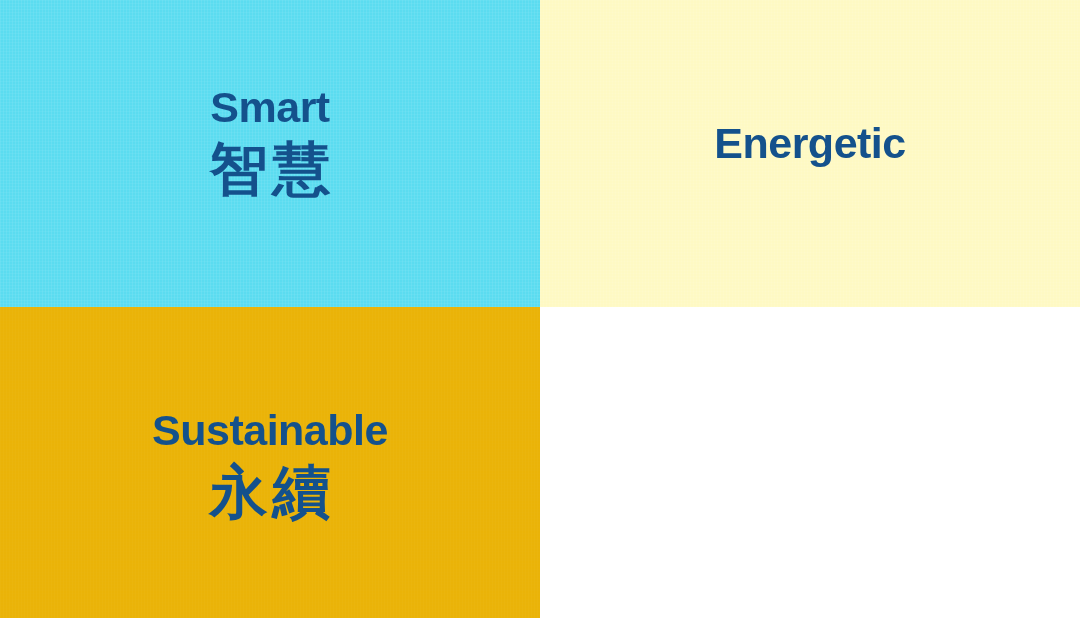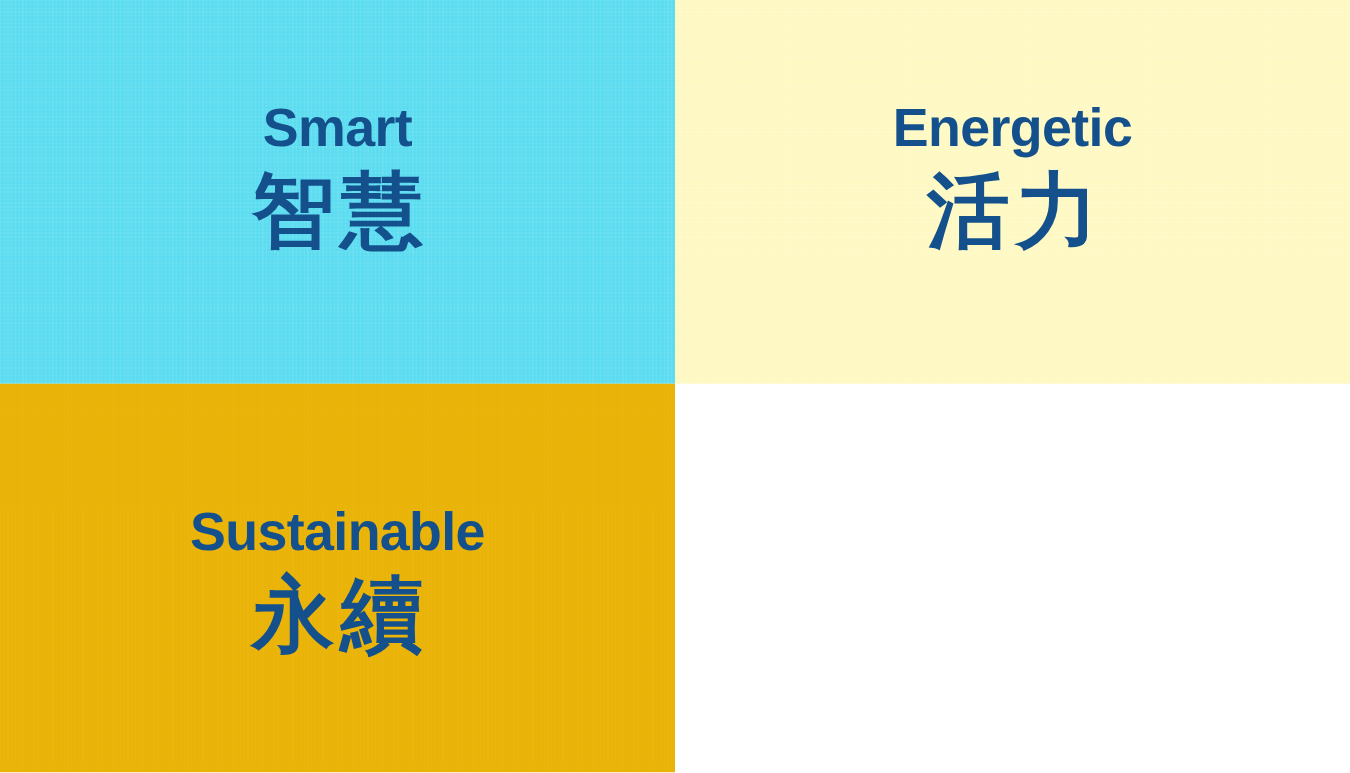--- a/index.html
+++ b/index.html
@@ -59,21 +59,21 @@
     text-align: center;
   }
   .label-en {
     font-size: 43px;
     font-weight: 700;
     letter-spacing: -0.5px;
     line-height: 1.05;
     white-space: nowrap;
   }
   .label-zh {
-    font-size: 66px;
+    font-size: 58px;
     font-weight: 700;
     letter-spacing: 5px;
     line-height: 1.12;
     margin-top: 6px;
     padding-left: 5px;
     white-space: nowrap;
   }
 
   
   .row-top .textblock { transform: translateY(-10px); }
@@ -95,21 +95,20 @@
       <div class="textblock">
         <div class="label-en" style="color: rgb(20, 81, 140);">Smart</div>
         <div class="label-zh" style="color: rgb(20, 81, 140);">智慧</div>
       </div>
     </div>
 
     <div class="quadrant row-top" id="q-energetic" style="background: #fef9c3;">
       <div class="texture"></div>
       <div class="textblock">
         <div class="label-en" style="color: rgb(20, 81, 140);">Energetic</div>
-        <div class="label-zh" style="color: rgb(20, 81, 140);">活力</div>
       </div>
     </div>
 
 
     <div class="quadrant row-bottom plain" id="q-sustainable" style="background: #eab308;">
       <div class="texture"></div>
       <div class="textblock">
         <div class="label-en" style="color: rgb(20, 81, 140);">Sustainable</div>
         <div class="label-zh" style="color: rgb(20, 81, 140); text-align: center;">永續</div>
       </div>

